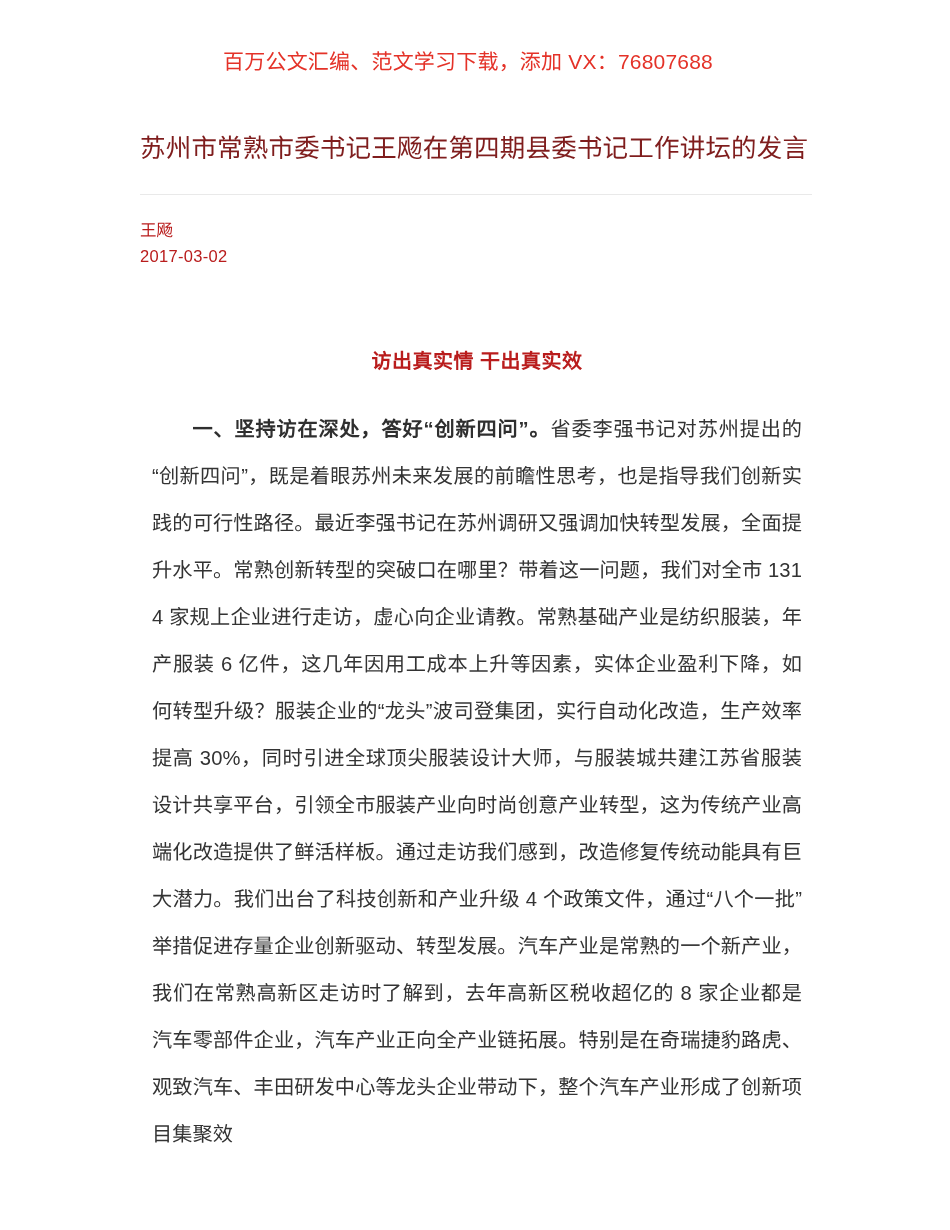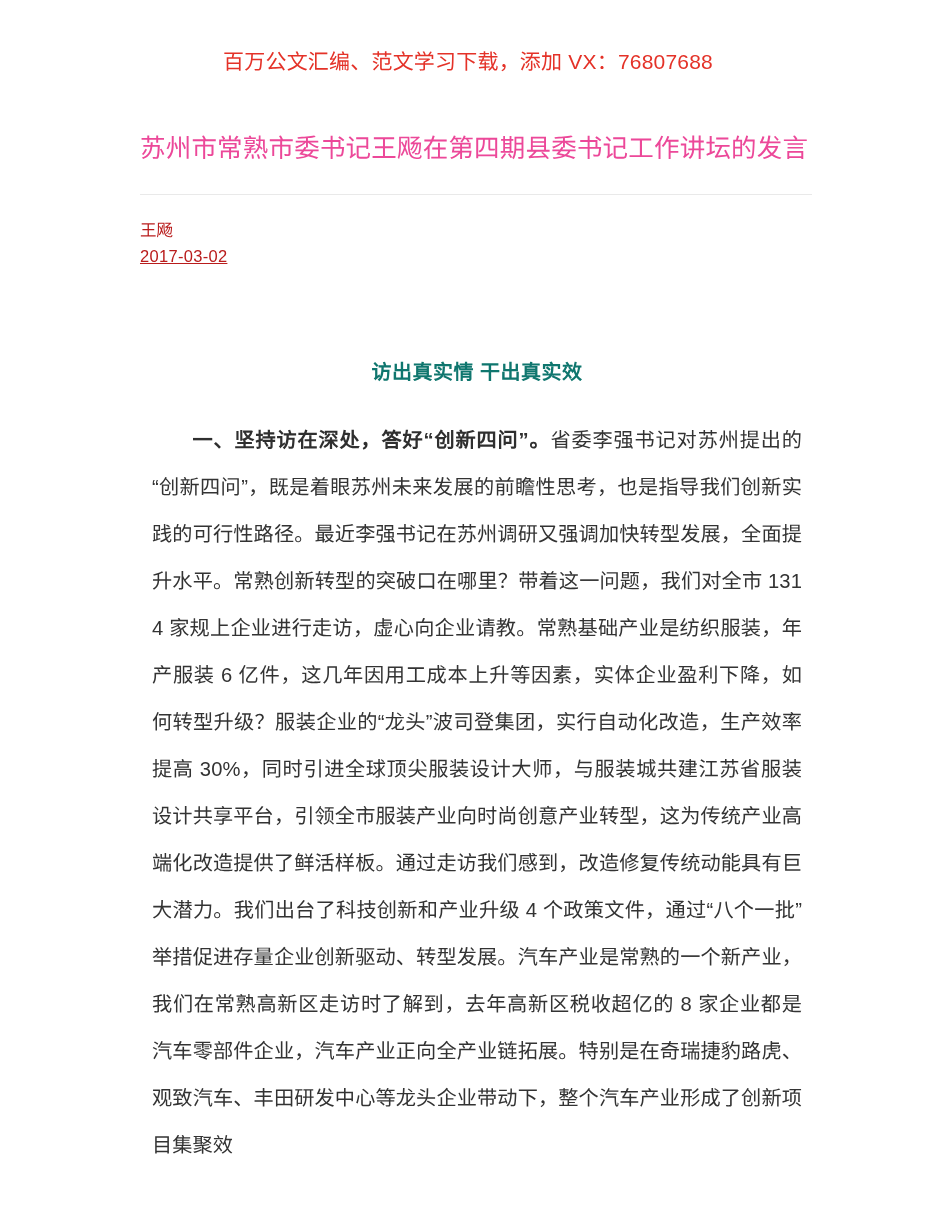--- a/index.html
+++ b/index.html
@@ -42,58 +42,58 @@
     left: 140px;
     top: 128px;
     width: 672px;
   }
 
   .doc-title {
     margin: 0;
     font-size: 25.5px;
     line-height: 40px;
     font-weight: 400;
-    color: #ec4899;
+    color: #7f1d1d;
     letter-spacing: 0.2px;
     word-break: break-all;
   }
 
   .title-divider {
     margin-top: 26px;
     width: 672px;
     height: 1px;
     background: #e9e9e9;
     border: 0;
   }
 
   .meta {
     margin-top: 22px;
     color: #b91c1c;
     font-size: 16.5px;
     line-height: 26px;
   }
   .meta-author { display: block; }
-  .meta-date { display: block; letter-spacing: 0.3px; text-decoration: underline; }
+  .meta-date { display: block; letter-spacing: 0.3px; }
 
   
   .content {
     position: absolute;
     left: 152px;
     top: 343px;
     width: 650px;
     color: #333333;
   }
 
   .section-heading {
-    margin: 12px 0 28px 0;
+    margin: 1px 0 28px 0;
     text-align: center;
     font-size: 20px;
     line-height: 34px;
     font-weight: bold;
-    color: #0f766e;
+    color: #b91c1c;
     letter-spacing: 0.5px;
   }
 
   p.para {
     margin: 0;
     font-size: 20.2px;
     line-height: 47px;
     color: #333333;
     text-align: justify;
     text-justify: inter-ideograph;

